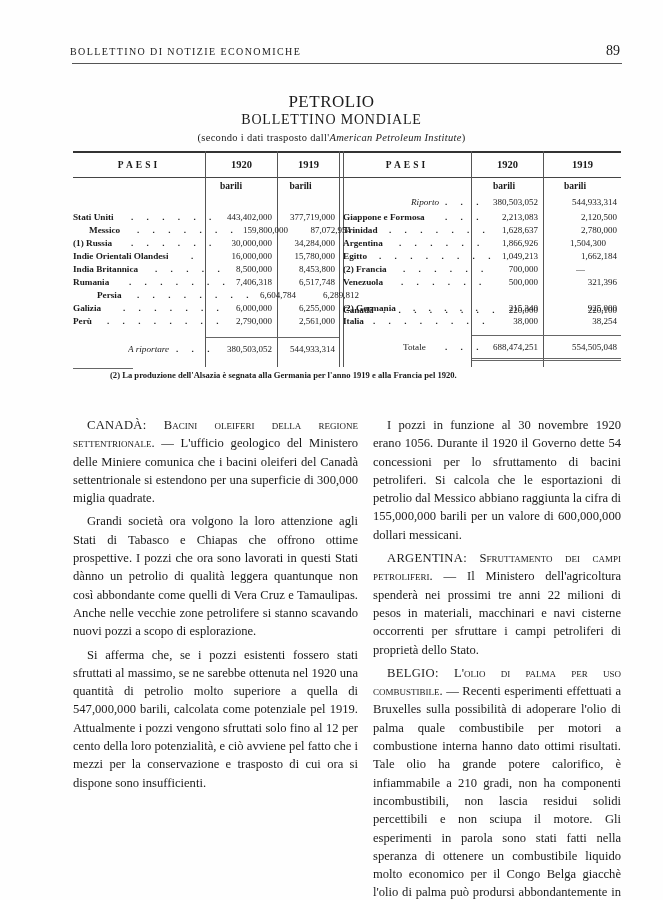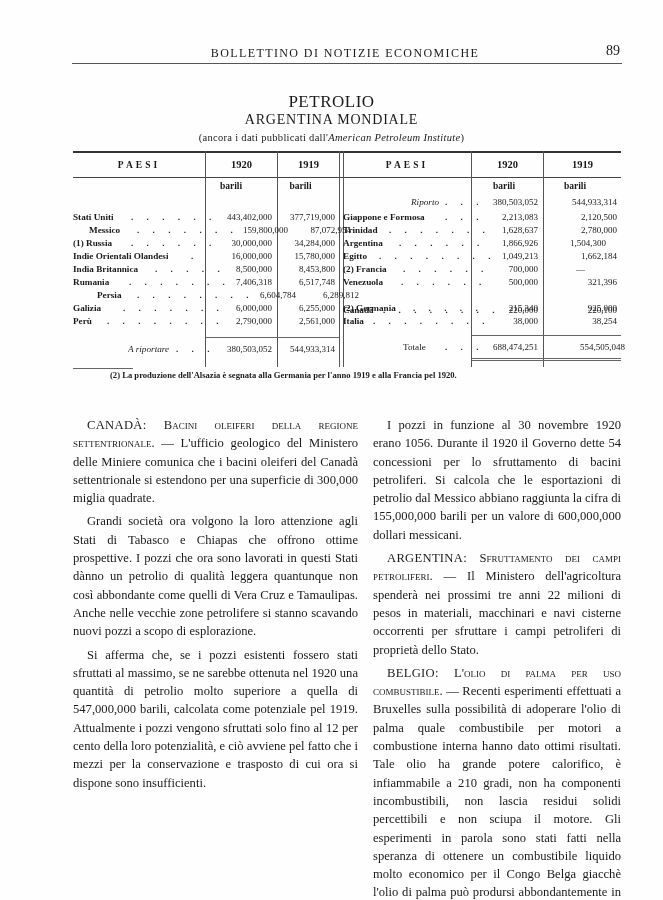--- a/index.html
+++ b/index.html
@@ -1,22 +1,22 @@
 <!DOCTYPE html>
 <html><head>
 <meta charset="utf-8">
 <style>
   html, body { margin:0; padding:0; background:#fefefe; }
   body { width:663px; height:900px; position:relative; overflow:hidden;
          font-family:"Liberation Serif", "DejaVu Serif", serif; color:#1a1a1a; }
   .page { position:absolute; left:0; top:0; width:663px; height:900px; }
 
   .running-head { position:absolute; left:70px; top:40px; width:550px; height:22px; }
-  .running-head .rh-title { position:absolute; left:0; right:0; top:6px; text-align:center;
-         font-size:12px; letter-spacing:1.4px;font-family:Liberation Serif, serif; }
+  .running-head .rh-title { position:absolute; left:0; right:0; top:6px; 
+         font-size:10px; letter-spacing:1.4px;font-family:Liberation Serif, serif; }
   .running-head .rh-page { position:absolute; right:0; top:3px; font-size:14px; }
   .rh-rule { position:absolute; left:72px; top:63px; width:550px; height:1px; background:#555; }
 
   .title { position:absolute; left:0; width:663px; text-align:center; }
   .t1 { top:92px; font-size:17px; letter-spacing:0.5px; }
   .t2 { top:112px; font-size:14px; letter-spacing:0.8px; }
   .t3 { top:132px; font-size:10.5px; letter-spacing:0.3px; }
   .t3 i { font-style:italic; }
 
   
@@ -52,22 +52,22 @@
 
 <div class="page">
 
   <div class="running-head">
     <div class="rh-title">BOLLETTINO DI NOTIZIE ECONOMICHE</div>
     <div class="rh-page">89</div>
   </div>
   <div class="rh-rule"></div>
 
   <div class="title t1">PETROLIO</div>
-  <div class="title t2">ARGENTINA MONDIALE</div>
-  <div class="title t3"><span>(ancora i dati pubblicati dall'</span><i>American Petroleum Institute</i><span>)</span></div>
+  <div class="title t2">BOLLETTINO MONDIALE</div>
+  <div class="title t3"><span>(secondo i dati trasposto dall'</span><i>American Petroleum Institute</i><span>)</span></div>
 
   <div class="tbl">
     <div class="topline"></div>
     <div class="headline"></div>
 
     <div class="vline" style="left:132px;height:216px;"></div>
     <div class="vline" style="left:204px;height:216px;"></div>
     <div class="vline dbl" style="left:266px;height:216px;"></div>
     <div class="vline" style="left:398px;height:216px;"></div>
     <div class="vline" style="left:470px;height:216px;"></div>
@@ -206,21 +206,21 @@
       <span class="dots" style="left:30px;">. . . . . . . .</span>
       <span class="v" style="left:129px;width:66px;">38,000</span>
       <span class="v" style="left:201px;width:73px;">38,254</span>
     </div>
 
     <div class="subline" style="left:399px;top:184px;width:149px;"></div>
     <div class="row" style="top:190px;left:270px;width:278px;">
       <span class="name" style="left:60px;font-weight:normal;">Totale</span>
       <span class="dots" style="left:102px;">. . .</span>
       <span class="v" style="left:129px;width:66px;">688,474,251</span>
-      <span class="v" style="left:209px;width:73px;">554,505,048</span>
+      <span class="v" style="left:201px;width:73px;">554,505,048</span>
     </div>
     <div class="subline" style="left:399px;top:207px;width:149px;"></div>
     <div class="subline" style="left:399px;top:209px;width:149px;"></div>
 
     <div class="subline" style="left:0;top:217px;width:60px;"></div>
   </div>
 
   <div class="footnotes">
     <div>(2) La produzione dell'Alsazia è segnata alla Germania per l'anno 1919 e alla Francia pel 1920.</div>
   </div>

